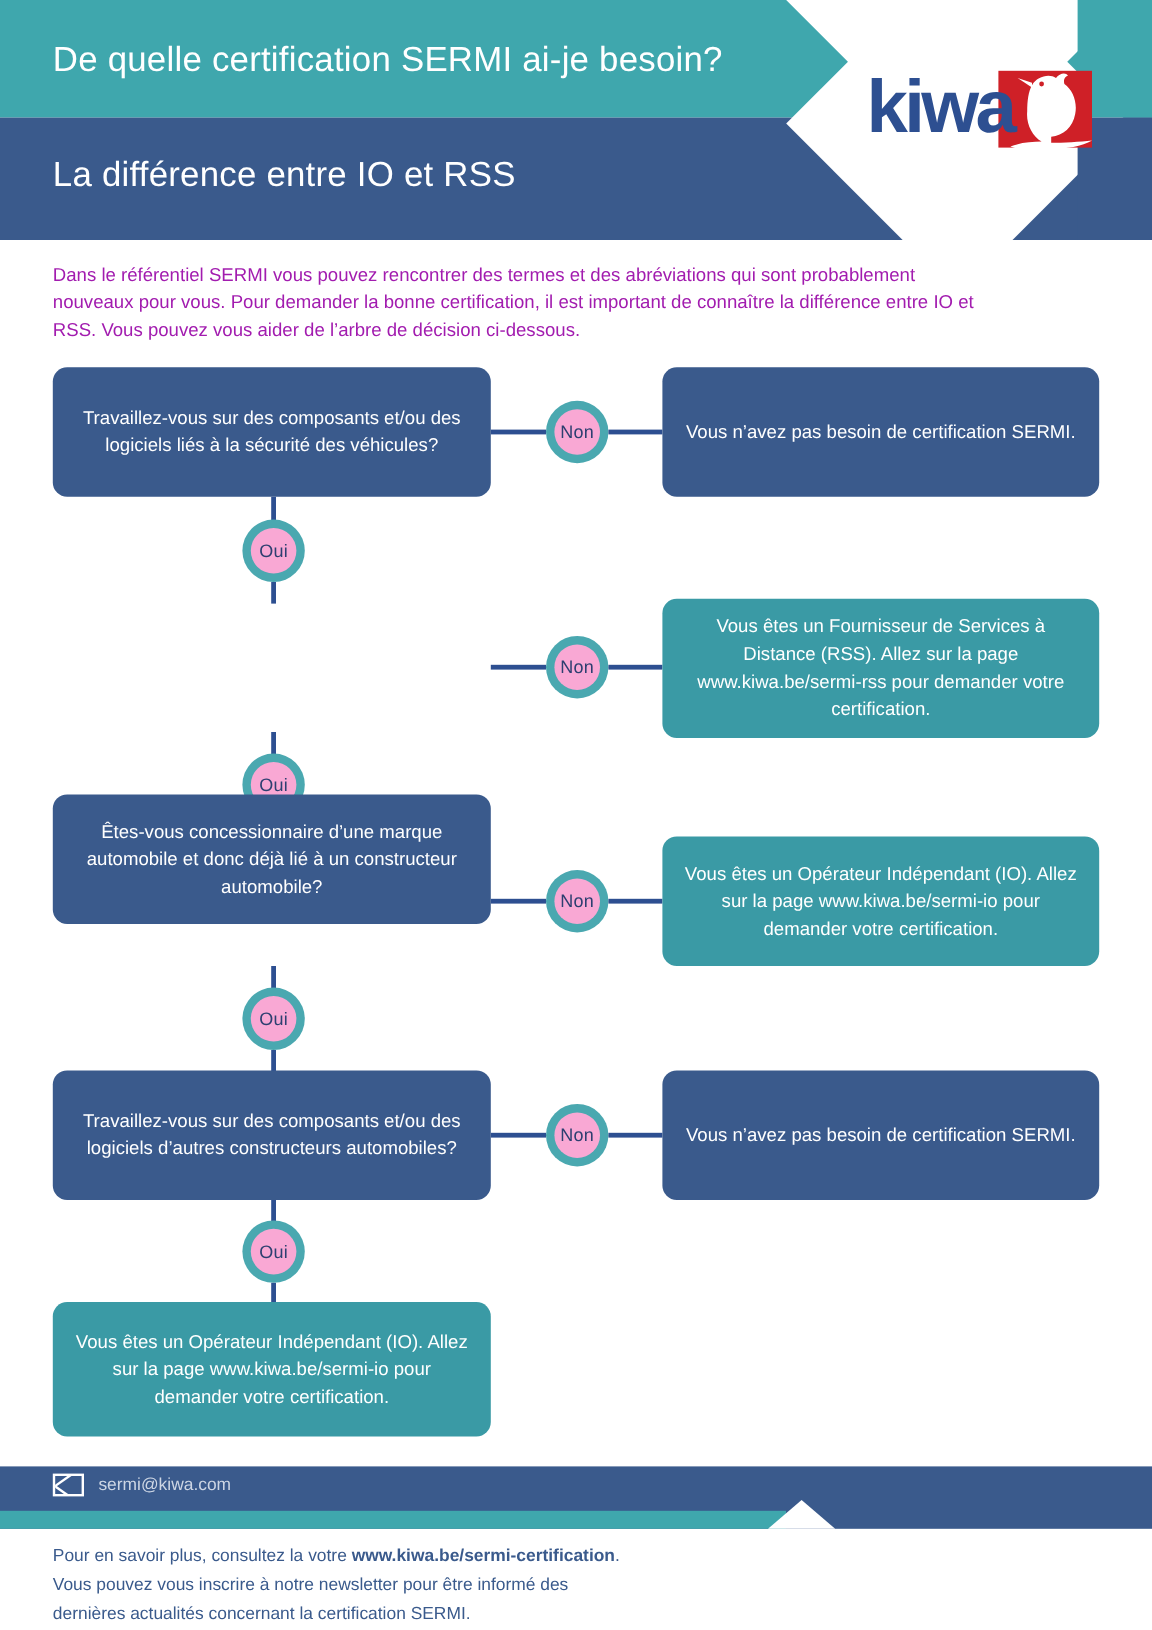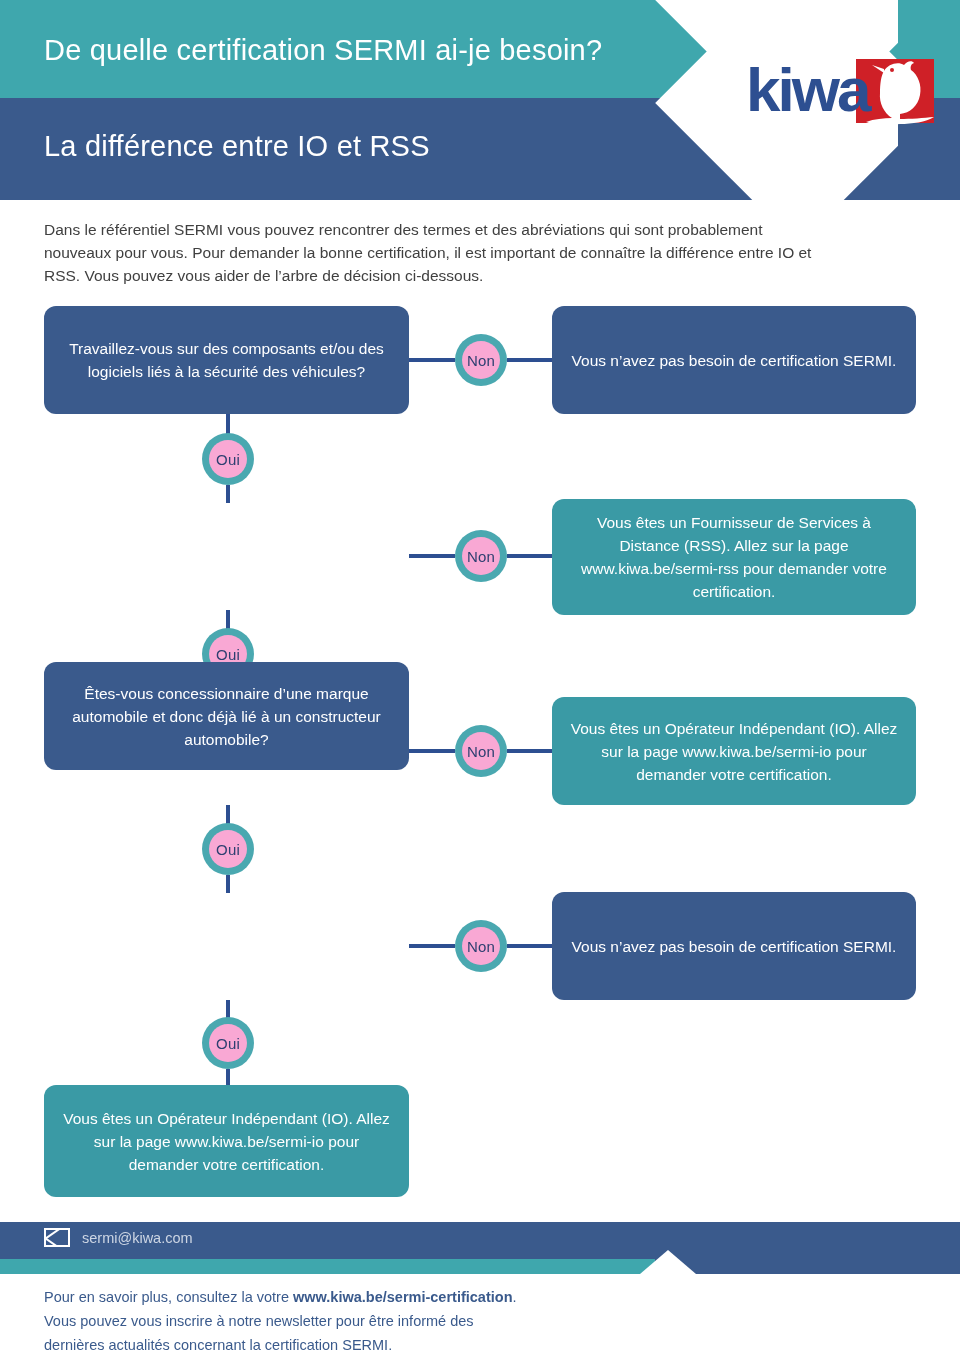--- a/index.html
+++ b/index.html
@@ -77,21 +77,21 @@
     position: absolute;
     left: 898px; top: 0px;
     width: 62px; height: 98px;
     background: #3fa7ad;
   }
 
   
   #logo {
     position: absolute;
     left: 722px; top: 55px;
-    width: 198px; height: 78px; margin-left: 24px;
+    width: 198px; height: 78px;
   }
   .logo-red {
     position: absolute;
     left: 110px; top: 4px;
     width: 78px; height: 64px;
     background: #cf2027;
   }
   .logo-text {
     position: absolute;
     left: 0px; top: 2px;
@@ -106,21 +106,21 @@
     position: absolute;
     left: 108px; top: 0px;
     width: 90px; height: 78px;
   }
 
   
   #intro {
     position: absolute;
     left: 44px; top: 218px;
     width: 790px;
-    color: #404040;
+    color: #a21caf;
     font-size: 15.5px;
     line-height: 23px;
   }
 
   
   #flow {
     position: absolute;
     left: 0; top: 0;
     width: 960px; height: 1358px;
   }
@@ -300,20 +300,21 @@
     </div>
     <div class="conn h" style="left:507px; top:749px; width:45px;"></div>
     <div class="node teal" style="left:552px; top:697px; width:364px; height:108px;">Vous êtes un Opérateur Indépendant (IO). Allez sur la page www.kiwa.be/sermi-io pour demander votre certification.</div>
 
     <div class="conn v" style="left:226px; top:805px; height:19px;"></div>
     <div class="badge" style="left:202px; top:823px;">
       <div class="badge-inner">Oui</div>
     </div>
     <div class="conn v" style="left:226px; top:875px; height:18px;"></div>
 
+    <div class="node blue" style="left:44px; top:892px; width:365px; height:108px;">Travaillez-vous sur des composants et/ou des logiciels d’autres constructeurs automobiles?</div>
     <div class="conn h" style="left:409px; top:944px; width:46px;"></div>
     <div class="badge" style="left:455px; top:920px;">
       <div class="badge-inner">Non</div>
     </div>
     <div class="conn h" style="left:507px; top:944px; width:45px;"></div>
     <div class="node blue" style="left:552px; top:892px; width:364px; height:108px;">Vous n’avez pas besoin de certification SERMI.</div>
 
     <div class="conn v" style="left:226px; top:1000px; height:18px;"></div>
     <div class="badge" style="left:202px; top:1017px;">
       <div class="badge-inner">Oui</div>

